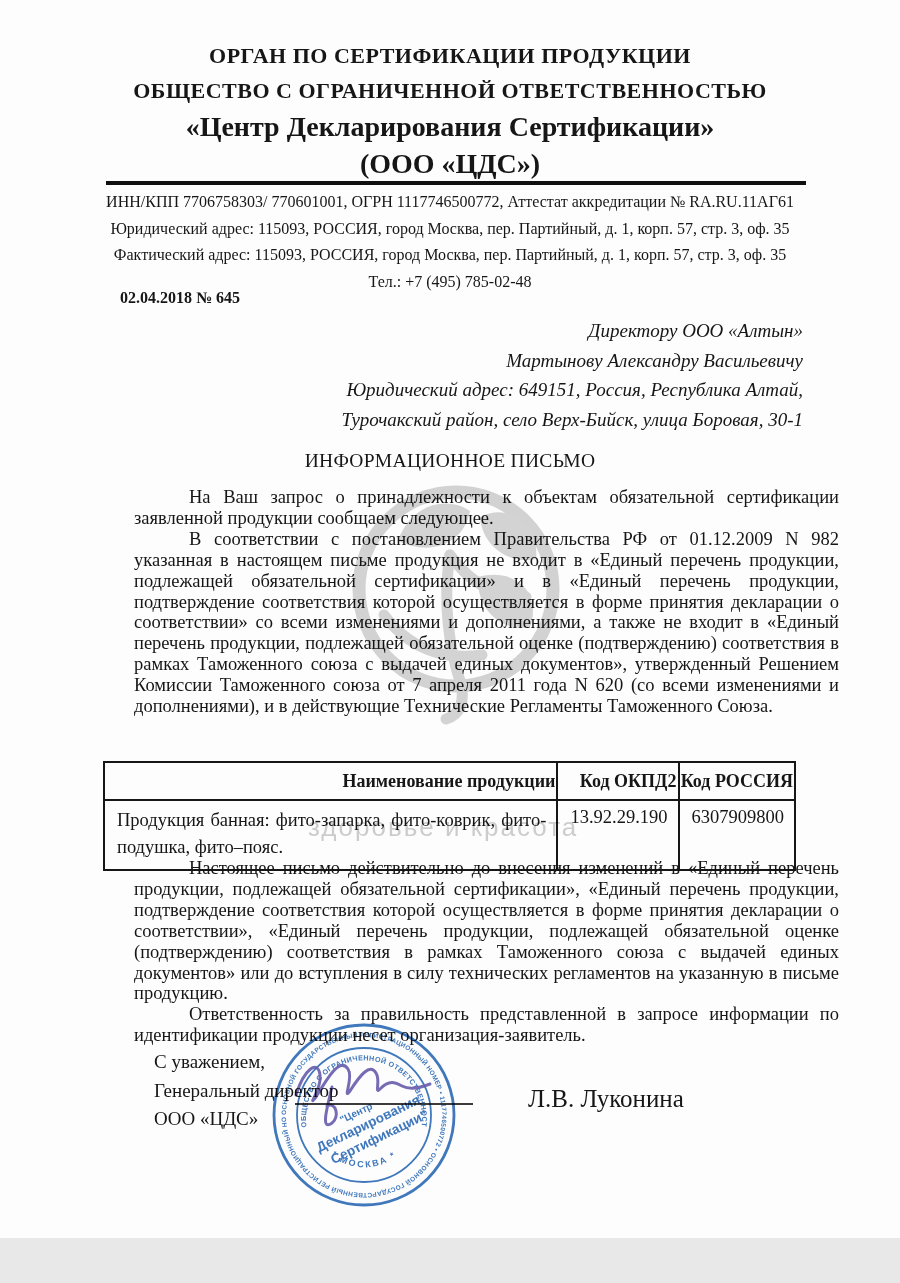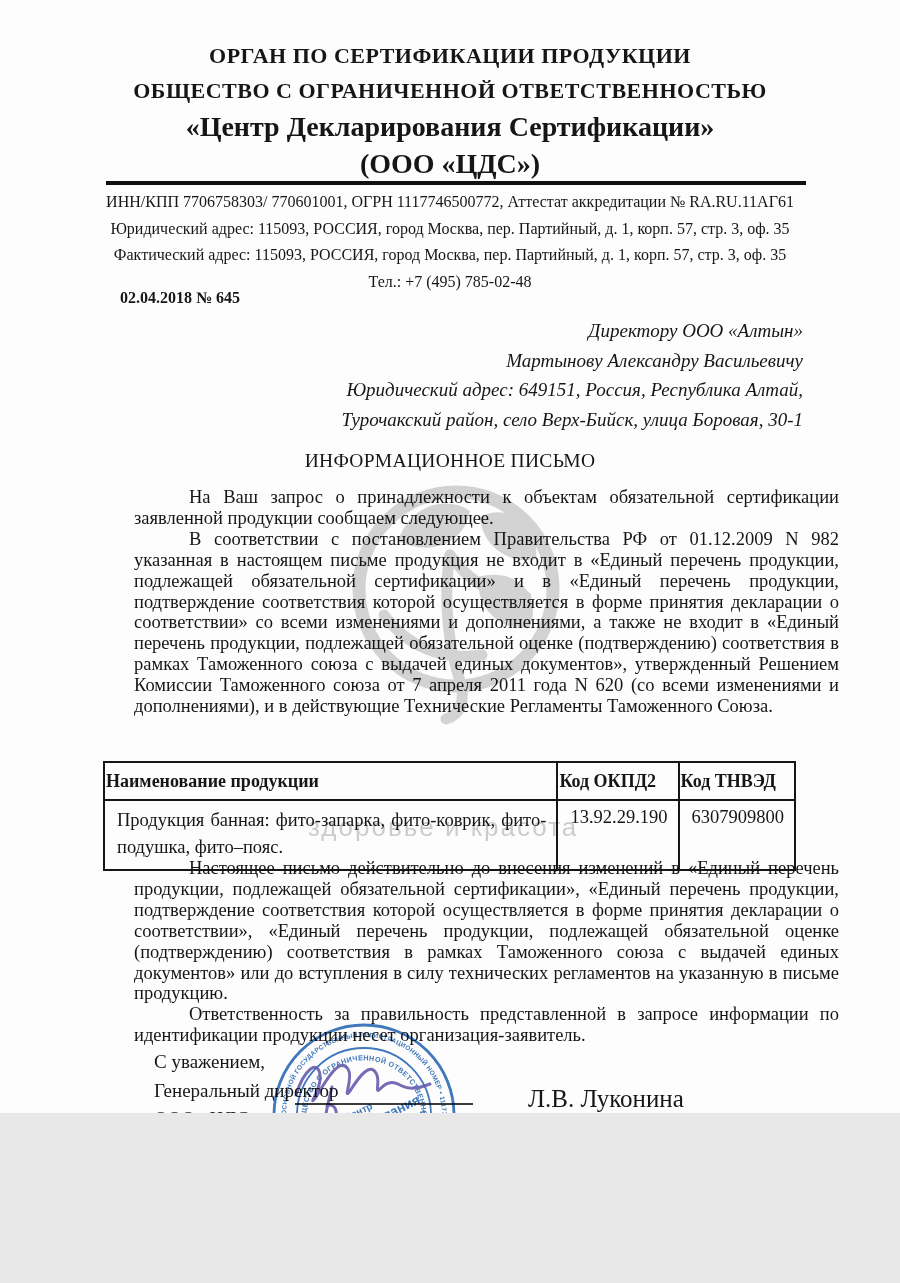--- a/index.html
+++ b/index.html
@@ -1,18 +1,18 @@
 <!DOCTYPE html>
 <html lang="ru" style="--stamp-blue: #2f6db8; --signature-ink: #5a4fa8; --wm-gray: #9e9e9e; --text-black: #161616;"><head>
 <meta charset="utf-8">
 <title>Информационное письмо</title>
 <style>
   html,body{margin:0;padding:0;background:#e8e8e8;}
   .page{
-    position:relative; width:900px; height:1113px; margin:0 auto;
+    position:relative; width:900px; height:1238px; margin:0 auto;
     background:#fdfdfd; overflow:hidden;
     font-family:"Liberation Serif", serif;
     color:var(--text-black,#161616);
   }
   
   .letterhead{position:absolute;top:38px;left:0;right:0;text-align:center;font-weight:bold;}
   .lh-small{font-size:22px;line-height:35px;letter-spacing:.5px;}
   .lh-big{font-size:28px;line-height:37px;}
   .divider{position:absolute;top:181px;left:106px;width:700px;height:4px;background:#101010;}
   .requisites{position:absolute;top:189px;left:48px;right:48px;text-align:center;font-size:16px;line-height:26.5px;}
@@ -21,21 +21,21 @@
   .addressee{position:absolute;top:316px;right:97px;text-align:right;font-size:19px;line-height:29.5px;font-style:italic;}
   
   .doc-title{position:absolute;top:450px;left:0;right:0;text-align:center;font-weight:normal;font-size:19.5px;letter-spacing:.3px;}
   .body-block{position:absolute;left:98px;width:705px;font-size:18.5px;line-height:20.9px;text-align:justify;margin-left:36px;}
   .body-block p{margin:0;text-indent:55px;}
   #body-1{top:487px;}
   #body-2{top:858px;}
   
   .product-table{position:absolute;top:761px;left:103px;width:693px;border-collapse:collapse;font-size:18.5px;background:rgba(255,255,255,.0);}
   .product-table th,.product-table td{border:2px solid #161616;}
-  .product-table th{font-weight:bold;height:34px;text-align:left;font-size:18px;border-radius:14px;}
+  .product-table th{font-weight:bold;height:34px;text-align:right;font-size:18px;border-radius:14px;}
   .product-table td{vertical-align:top;padding:6px 10px 8px 12px;height:52px;}
   .cell-name{text-align:justify;line-height:27px;}
   .cell-code{text-align:center;}
   .col-name{width:477px;} .col-okpd{width:115px;} .col-tnved{width:101px;}
   
   .closing{position:absolute;top:1048px;left:106px;font-size:19px;line-height:28.5px;margin-left:48px;}
   .sig-line{position:absolute;top:1103px;left:295px;width:178px;height:2px;background:#3c3c3c;}
   .signer-name{position:absolute;top:1085px;left:517px;font-size:25px;margin-left:11px;}
   
   .wm{mix-blend-mode:multiply;pointer-events:none;}
@@ -99,21 +99,21 @@
   <table class="product-table">
     <colgroup>
         <col class="col-name">
         <col class="col-okpd">
         <col class="col-tnved">
       </colgroup>
     <thead>
       <tr>
         <th>Наименование продукции</th>
         <th>Код ОКПД2</th>
-        <th>Код ТНВЭД</th>
+        <th>Код РОССИЯ</th>
       </tr>
     </thead>
     <tbody>
       <tr>
         <td class="cell-name">Продукция банная: фито-запарка, фито-коврик, фито-подушка, фито–пояс.</td>
         <td class="cell-code">13.92.29.190</td>
         <td class="cell-code">6307909800</td>
       </tr>
     </tbody>
   </table>

